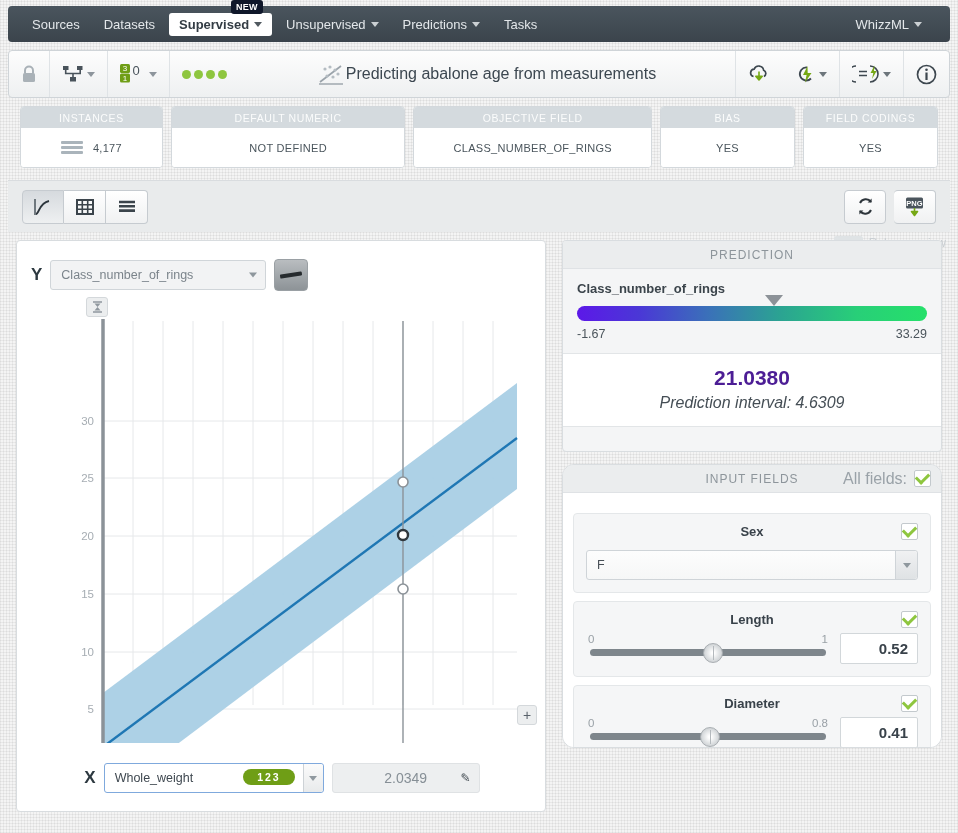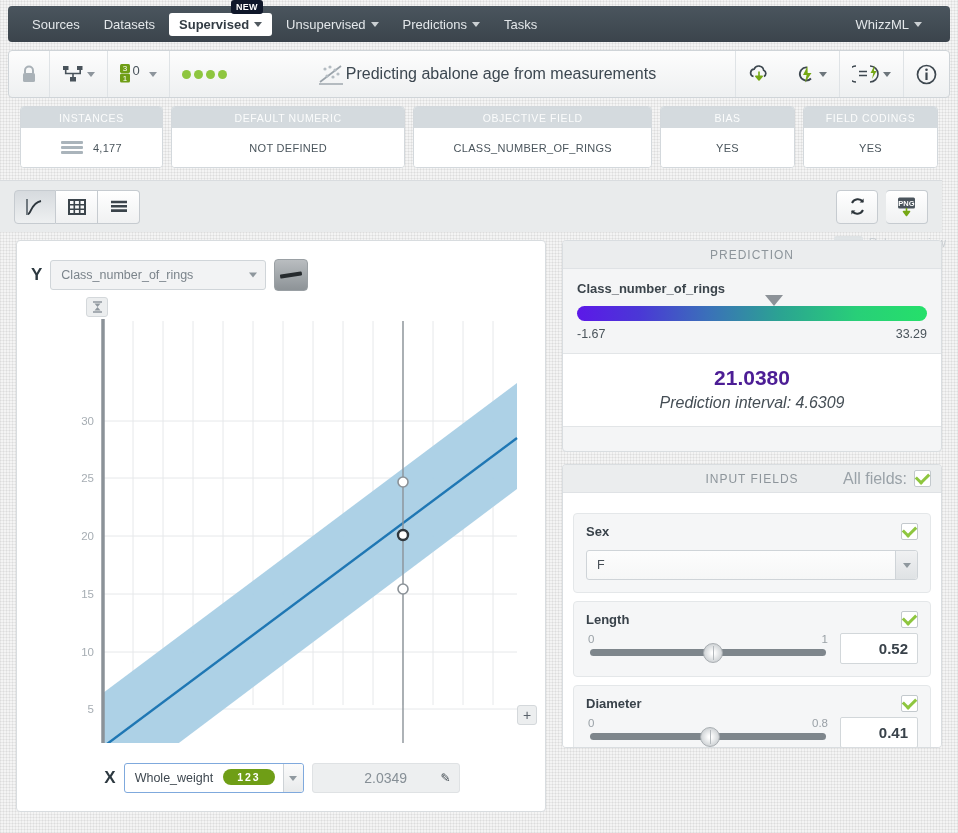--- a/index.html
+++ b/index.html
@@ -99,21 +99,21 @@
     font-size: 11px; color: #4a555c; letter-spacing: .3px;
     gap: 10px;
   }
   .hamburger-mini {
     width: 22px; display: flex; flex-direction: column; gap: 2px;
   }
   .hamburger-mini i { display: block; height: 3px; background: #aab4bb; border-radius: 1px;}
 
   
   .toolbar {
-    position: absolute; left: 0; top: 180px; width: 942px; height: 52px;
+    position: absolute; left: 8px; top: 180px; width: 942px; height: 52px;
     background: #e9ebec;
     border-top: 1px solid #d9dcdf;
     display: flex; align-items: center;
     padding: 0 14px;
   }
   .btn-group { display: flex; }
   .tbtn {
     width: 42px; height: 34px;
     background: linear-gradient(to bottom, #ffffff, #f0f1f2);
     border: 1px solid #c6cbd0;
@@ -185,21 +185,21 @@
     background: #eceeef; border: 1px solid #d4d8db; border-radius: 3px;
     display: flex; align-items: center; justify-content: center;
     font-size: 14px; color: #58616a; line-height: 1; cursor: pointer;
   }
 
   .x-row {
     position: absolute; left: 0; bottom: 18px; width: 530px;
     display: flex; align-items: center; justify-content: center; gap: 8px;
   }
   .x-select {
-    position: relative; width: 180px; height: 30px;
+    position: relative; width: 220px; height: 30px;
     background: #fff; border: 1px solid #7fa9dd; border-radius: 3px;
     display: flex; align-items: center; padding: 0 28px 0 10px;
     font-size: 12.5px; color: #3f4850; cursor: pointer;
   }
   .x-select .sel-caret-box {
     position: absolute; right: 0; top: 0; bottom: 0; width: 20px;
     background: linear-gradient(to bottom,#fbfbfb,#e8eaeb);
     border-left: 1px solid #cdd2d6;
     border-radius: 0 3px 3px 0;
     display: flex; align-items: center; justify-content: center;
@@ -261,22 +261,23 @@
   .pred-box {
     margin: 12px -14px 0 -14px;
     background: #fff; border-top: 1px solid #e2e5e7; border-bottom: 1px solid #e2e5e7;
     padding: 12px 0 14px 0; text-align: center;
   }
   .pred-value { font-size: 21px; font-weight: bold; color: #4c1d95; }
   .pred-interval { font-size: 16px; font-style: italic; color: #454e55; margin-top: 4px;}
 
   .fields-panel {
     position: absolute; left: 554px; top: 232px; width: 380px; height: 284px;
-    background: #f4f5f6; border: 1px solid #d9dde0; border-radius: 4px;
+    background: #f4f5f6; border: 1px solid #d9dde0; border-radius: 12px;
     overflow: hidden;
+    text-align: center;
   }
   .fields-body { background: #fff; height: 319px; padding: 20px 10px; overflow: hidden; }
   .field-card {
     background: #f5f6f7; border: 1px solid #e4e7e9; border-radius: 4px;
     padding: 10px 12px 12px 12px; margin-bottom: 8px;
     position: relative;
   }
   .field-name { font-size: 13px; font-weight: bold; color: #39424a; }
   .chk {
     position: absolute; right: 12px; top: 9px;

